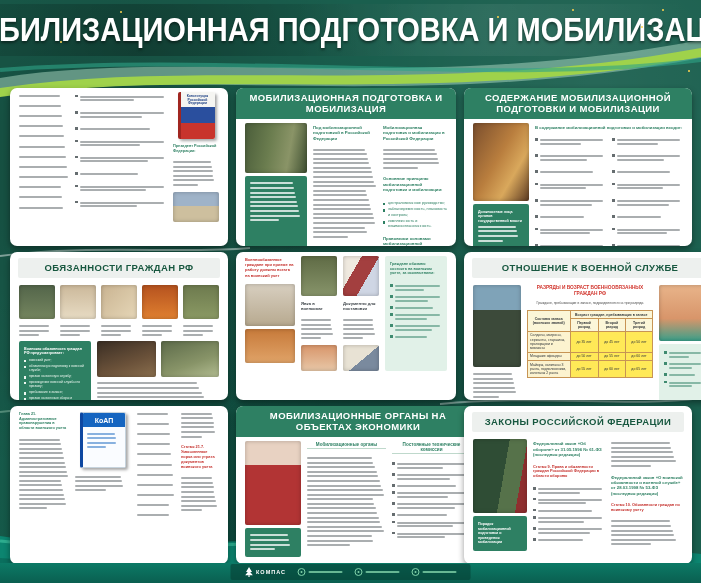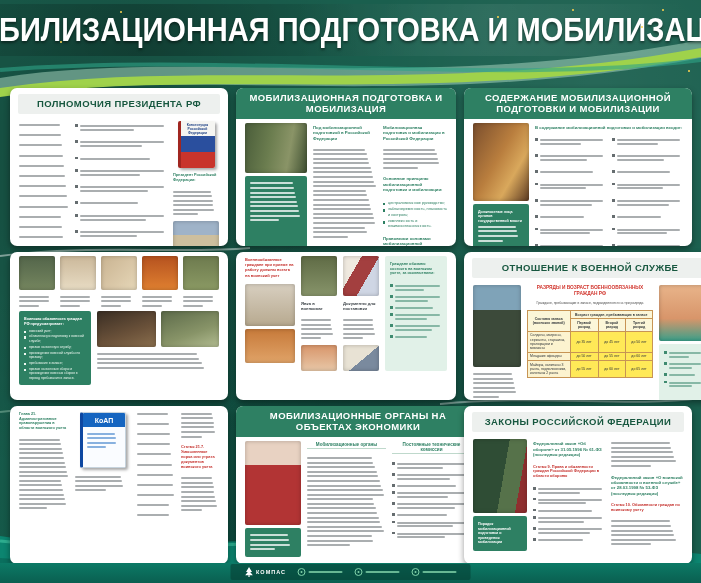--- a/index.html
+++ b/index.html
@@ -106,21 +106,20 @@
     <span class="spark" style="left:497px;top:16px;"></span>
     <span class="spark" style="left:572px;top:9px;"></span>
     <span class="spark" style="left:641px;top:26px;"></span>
     <span class="spark" style="left:662px;top:9px;"></span>
     <span class="spark" style="left:120px;top:11px;"></span>
     <span class="spark" style="left:60px;top:41px;"></span>
     <span class="spark" style="left:688px;top:70px;"></span>
   </div>
 
   <section class="panel" style="left:10px;top:88px;width:218px;height:158px;">
-    <div class="hdr-light">ПОЛНОМОЧИЯ ПРЕЗИДЕНТА РФ</div>
     <div class="body">
       <div class="vcol" style="flex:0 0 50px;">
           <div class="tl" style="width: 82%;"></div>
           <div class="tl" style="width: 84%;"></div>
           <div class="tl" style="width: 86%;"></div>
           <div class="tl" style="width: 88%;"></div>
           <div class="tl" style="width: 90%;"></div>
           <div class="tl" style="width: 92%;"></div>
           <div class="tl" style="width: 94%;"></div>
           <div class="tl" style="width: 96%;"></div>
@@ -395,20 +394,21 @@
                   <div class="tl" style="width: 96%;"></div>
                 </div>
               </div>
             </div>
         </div>
       </div>
     </div>
   </section>
 
   <section class="panel" style="left:10px;top:252px;width:218px;height:148px;">
+    <div class="hdr-light">ОБЯЗАННОСТИ ГРАЖДАН РФ</div>
     <div class="body" style="gap:5px;padding-bottom:2px;">
       <div class="vcol" style="flex:1;">
         <div class="photo" style="width:100%;height:34px;background:linear-gradient(180deg,#53654a,#75865f);"></div>
         <div>
             <div class="tl" style="width: 82%;"></div>
             <div class="tl" style="width: 84%;"></div>
             <div class="tl" style="width: 55%;"></div>
           </div>
       </div>
       <div class="vcol" style="flex:1;">

